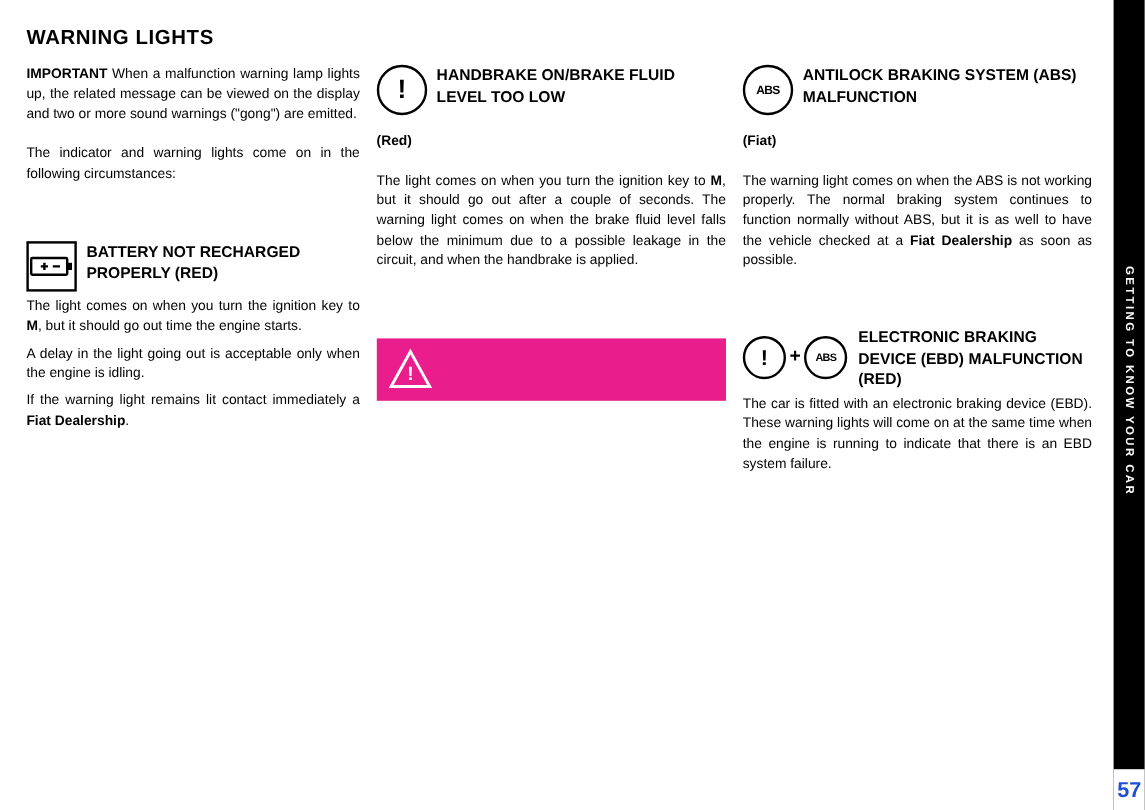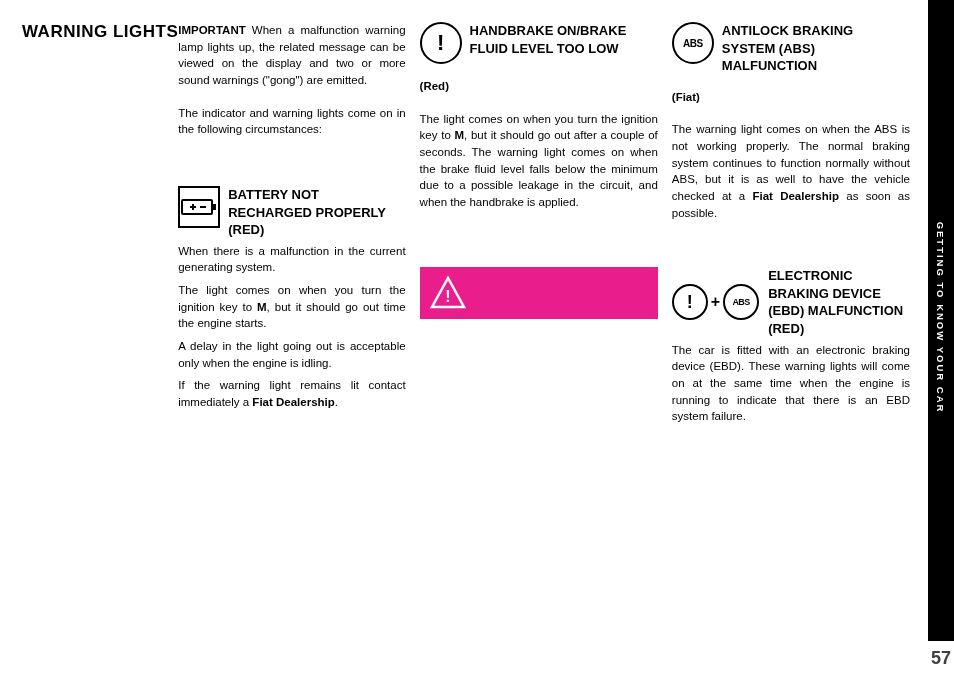--- a/index.html
+++ b/index.html
@@ -12,21 +12,21 @@
       font-size: 11.5px;
       color: #000;
       overflow: hidden;
       display: flex;
     }
 
     .main-content {
       flex: 1;
       padding: 22px 18px 18px 22px;
       display: flex;
-      flex-direction: row;
+      flex-direction: column;
     }
 
     .page-title {
       font-size: 17px;
       font-weight: 900;
       font-family: Arial Black, Arial, sans-serif;
       letter-spacing: 0.5px;
       margin-bottom: 12px;
       text-transform: uppercase;
     }
@@ -187,21 +187,21 @@
       background: #fff;
       height: 34px;
       display: flex;
       align-items: center;
       justify-content: center;
     }
 
     .page-number {
       font-size: 18px;
       font-weight: bold;
-      color: #404040;
+      color: #1d4ed8;
       font-family: Arial Black, Arial, sans-serif;
     }
 
     .abs-circle-icon {
       border: 2px solid #000;
       border-radius: 50%;
       width: 42px;
       height: 42px;
       min-width: 42px;
       display: flex;
@@ -245,21 +245,20 @@
             <svg class="battery-svg" viewBox="0 0 36 22">
               <rect x="1" y="4" width="30" height="14" rx="1" fill="none" stroke="#000" stroke-width="2"></rect>
               <rect x="31" y="8" width="4" height="6" fill="#000"></rect>
               <line x1="9" y1="11" x2="15" y2="11" stroke="#000" stroke-width="2"></line>
               <line x1="12" y1="8" x2="12" y2="14" stroke="#000" stroke-width="2"></line>
               <line x1="19" y1="11" x2="25" y2="11" stroke="#000" stroke-width="2"></line>
             </svg>
           </div>
           <div class="section-title">BATTERY NOT RECHARGED PROPERLY (Red)</div>
         </div>
-        <p>When there is a malfunction in the current generating system.</p>
         <p>
           <span>The light comes on when you turn the ignition key to </span><span class="bold">M</span><span>, but it should go out time the engine starts.</span>
         </p>
         <p>A delay in the light going out is acceptable only when the engine is idling.</p>
         <p>
           <span>If the warning light remains lit contact immediately a </span><span class="bold">Fiat Dealership</span><span>.</span>
         </p>
       </div>
     </div>
 

